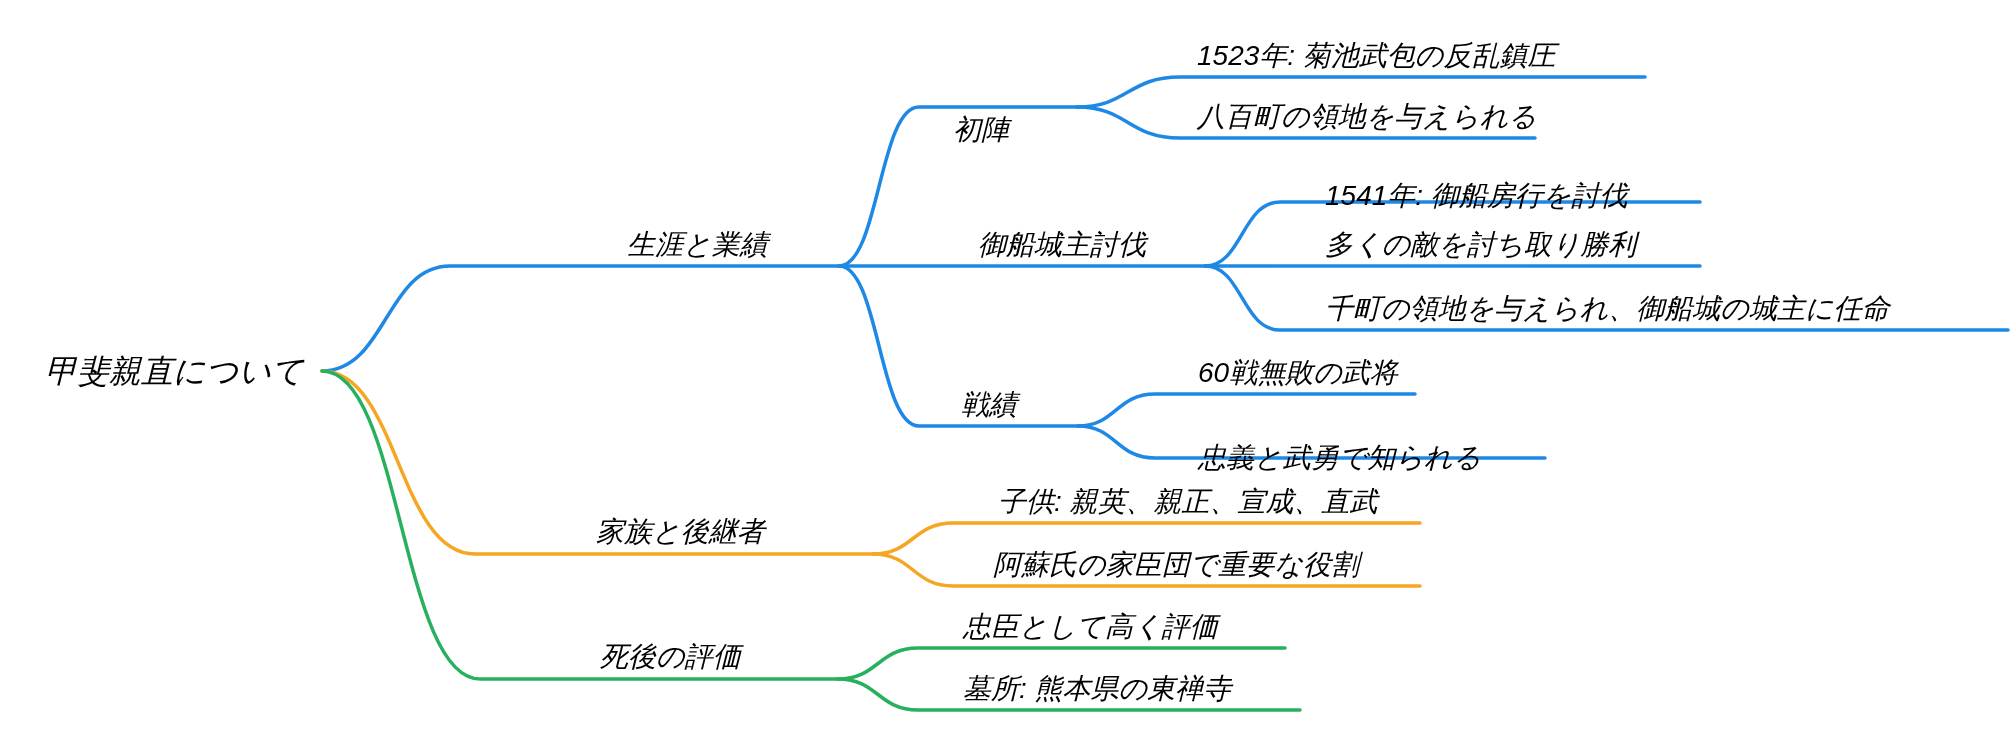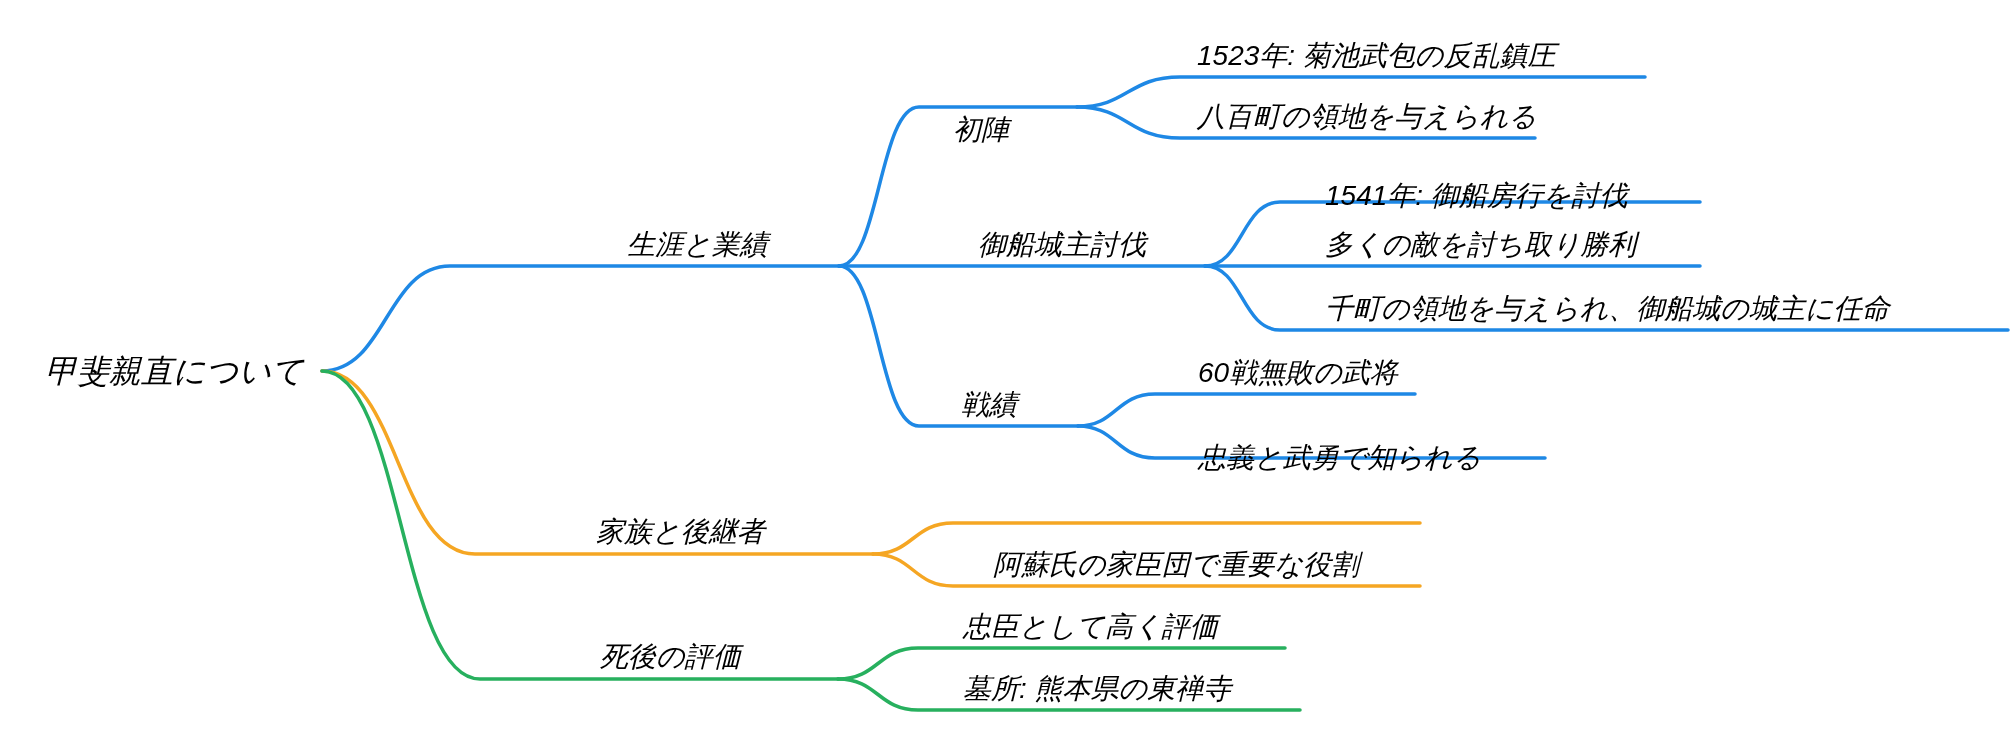--- a/index.html
+++ b/index.html
@@ -69,18 +69,19 @@
   <div class="node-label" style="left:1197px; top:40px;">1523年: 菊池武包の反乱鎮圧</div>
   <div class="node-label" style="left:1197px; top:101px;">八百町の領地を与えられる</div>
 
   <div class="node-label" style="left:1325px; top:164px;margin-top:16px;">1541年: 御船房行を討伐</div>
   <div class="node-label" style="left:1325px; top:229px;">多くの敵を討ち取り勝利</div>
   <div class="node-label" style="left:1325px; top:293px;">千町の領地を与えられ、御船城の城主に任命</div>
 
   <div class="node-label" style="left:1198px; top:357px;">60戦無敗の武将</div>
   <div class="node-label" style="left:1198px; top:421px;margin-top:21px;">忠義と武勇で知られる</div>
 
+  <div class="node-label" style="left:998px; top:486px;">子供: 親英、親正、宣成、直武</div>
   <div class="node-label" style="left:963px; top:611px;">忠臣として高く評価</div>
 
   <div class="node-label" style="left:993px; top:549px;">阿蘇氏の家臣団で重要な役割</div>
   <div class="node-label" style="left:963px; top:673px;">墓所: 熊本県の東禅寺</div>
 
 </div>
 
 </body></html>

